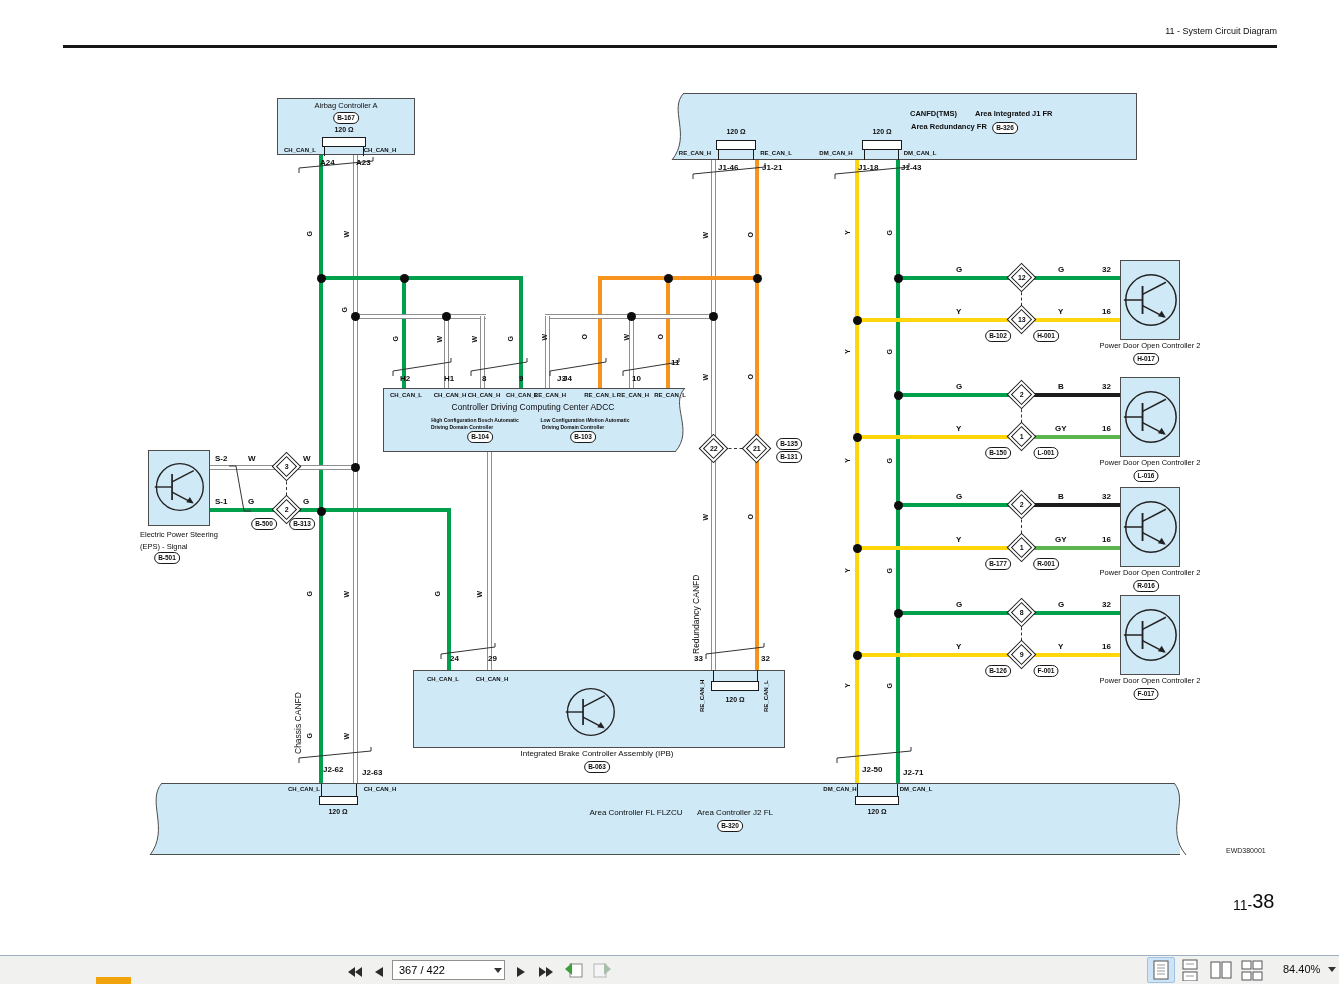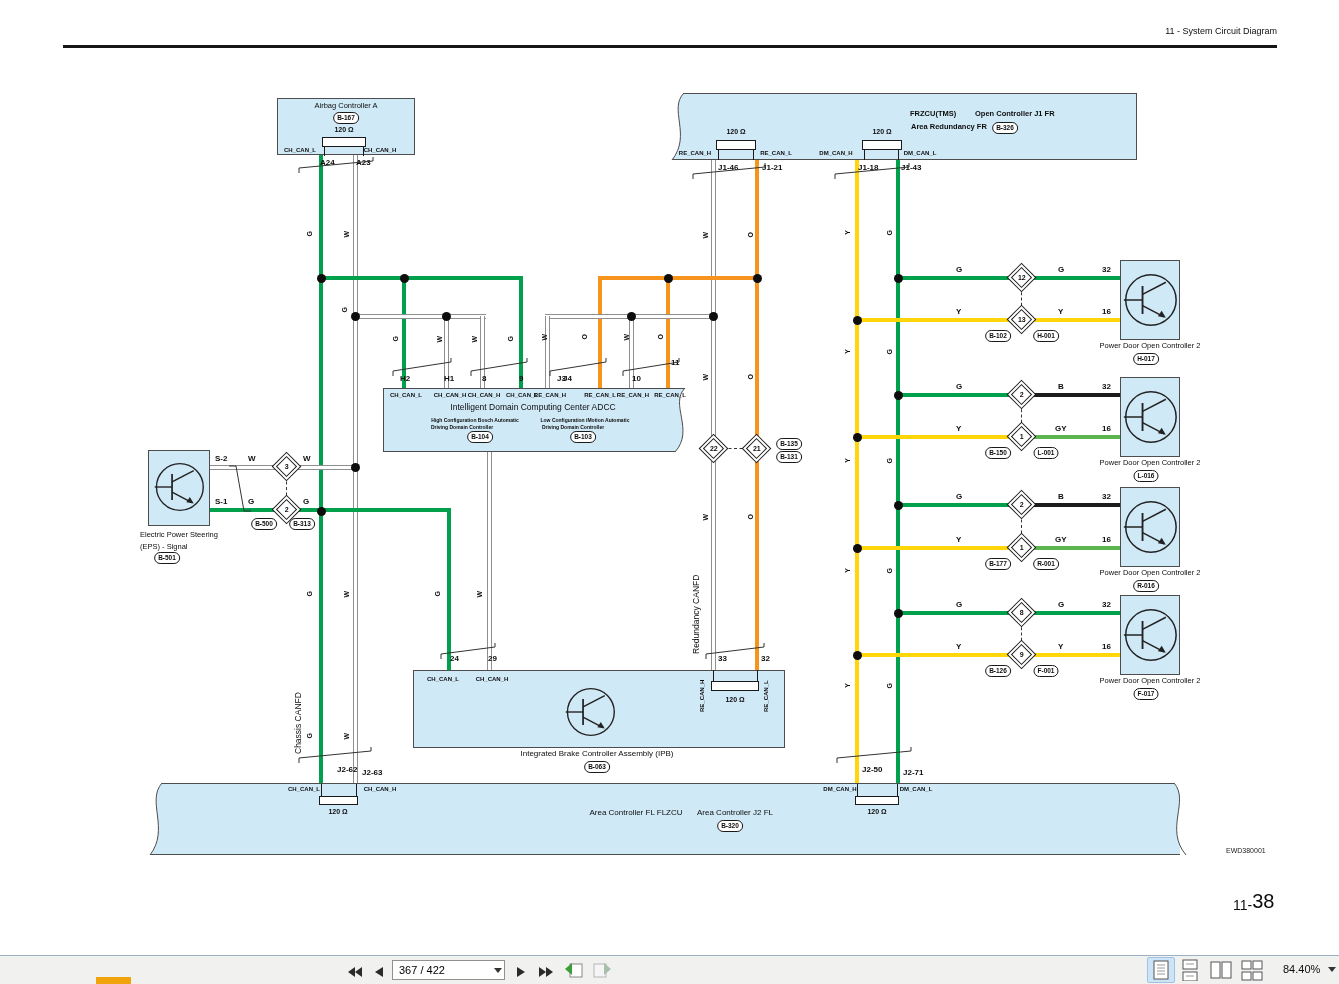--- a/index.html
+++ b/index.html
@@ -282,22 +282,22 @@
     <polyline points="1,5 8,5 16,50 23,50" fill="none" stroke="#333"></polyline>
   </svg>
 
 <div class="lbl t75 reg ctr z4" style="left:346px;top:102px">Airbag Controller A</div>
 <div class="oval z4" style="left:346px;top:112px">B-167</div>
 <div class="lbl t6 ctr z4" style="left:300px;top:147px">CH_CAN_L</div>
 <div class="lbl t6 ctr z4" style="left:380px;top:147px">CH_CAN_H</div>
 <div class="lbl" style="left:320px;top:159px">A24</div>
 <div class="lbl" style="left:356px;top:159px">A23</div>
 
-<div class="lbl t75 z4" style="left:910px;top:110px">FRZCU(TMS)</div>
-<div class="lbl t75 z4" style="left:975px;top:110px">Open Controller J1 FR</div>
+<div class="lbl t75 z4" style="left:910px;top:110px">CANFD(TMS)</div>
+<div class="lbl t75 z4" style="left:975px;top:110px">Area Integrated J1 FR</div>
 <div class="lbl t75 z4" style="left:911px;top:123px">Area Redundancy FR</div>
 <div class="oval z4" style="left:1005px;top:122px">B-326</div>
 <div class="lbl t6 ctr z4" style="left:695px;top:150px">RE_CAN_H</div>
 <div class="lbl t6 ctr z4" style="left:776px;top:150px">RE_CAN_L</div>
 <div class="lbl t6 ctr z4" style="left:836px;top:150px">DM_CAN_H</div>
 <div class="lbl t6 ctr z4" style="left:920px;top:150px">DM_CAN_L</div>
 <div class="lbl" style="left:718px;top:164px">J1-46</div>
 <div class="lbl" style="left:762px;top:164px">J1-21</div>
 <div class="lbl" style="left:858px;top:164px">J1-18</div>
 <div class="lbl" style="left:901px;top:164px">J1-43</div>
@@ -311,21 +311,21 @@
 <div class="lbl" style="left:632px;top:375px">10</div>
 <div class="lbl" style="left:671px;top:359px">11</div>
 <div class="lbl t6 ctr z4" style="left:406px;top:392px">CH_CAN_L</div>
 <div class="lbl t6 ctr z4" style="left:450px;top:392px">CH_CAN_H</div>
 <div class="lbl t6 ctr z4" style="left:484px;top:392px">CH_CAN_H</div>
 <div class="lbl t6 ctr z4" style="left:522px;top:392px">CH_CAN_L</div>
 <div class="lbl t6 ctr z4" style="left:550px;top:392px">RE_CAN_H</div>
 <div class="lbl t6 ctr z4" style="left:600px;top:392px">RE_CAN_L</div>
 <div class="lbl t6 ctr z4" style="left:633px;top:392px">RE_CAN_H</div>
 <div class="lbl t6 ctr z4" style="left:670px;top:392px">RE_CAN_L</div>
-<div class="lbl t85 reg ctr z4" style="left:533px;top:403px">Intelligent Domain Computing Center  ADCC</div>
+<div class="lbl t85 reg ctr z4" style="left:533px;top:403px">Controller Driving Computing Center  ADCC</div>
 <div class="lbl t5 ctr z4" style="left:475px;top:418px">High Configuration Bosch Automatic</div>
 <div class="lbl t5 ctr z4" style="left:462px;top:425px">Driving Domain Controller</div>
 <div class="oval z4" style="left:480px;top:431px">B-104</div>
 <div class="lbl t5 ctr z4" style="left:585px;top:418px">Low Configuration iMotion Automatic</div>
 <div class="lbl t5 ctr z4" style="left:573px;top:425px">Driving Domain Controller</div>
 <div class="oval z4" style="left:583px;top:431px">B-103</div>
 
 <div class="lbl" style="left:215px;top:455px">S-2</div>
 <div class="lbl" style="left:215px;top:498px">S-1</div>
 <div class="lbl" style="left:248px;top:455px">W</div>
@@ -336,30 +336,30 @@
 <div class="oval z4" style="left:302px;top:518px">B-313</div>
 <div class="lbl t75 reg" style="left:140px;top:531px">Electric Power Steering</div>
 <div class="lbl t75 reg" style="left:140px;top:543px">(EPS) - Signal</div>
 <div class="oval" style="left:167px;top:552px">B-501</div>
 
 <div class="oval" style="left:789px;top:438px">B-135</div>
 <div class="oval" style="left:789px;top:451px">B-131</div>
 
 <div class="lbl" style="left:450px;top:655px">24</div>
 <div class="lbl" style="left:488px;top:655px">29</div>
-<div class="lbl" style="left:718px;top:655px">33</div>
+<div class="lbl" style="left:694px;top:655px">33</div>
 <div class="lbl" style="left:761px;top:655px">32</div>
 <div class="lbl t6 ctr z4" style="left:443px;top:676px">CH_CAN_L</div>
 <div class="lbl t6 ctr z4" style="left:492px;top:676px">CH_CAN_H</div>
 <div class="vtext t6 z4" style="left:699px;top:678px;height:34px;font-weight:700">RE_CAN_H</div>
 <div class="vtext t6 z4" style="left:763px;top:678px;height:34px;font-weight:700">RE_CAN_L</div>
 <div class="lbl t8 reg ctr" style="left:597px;top:750px">Integrated Brake Controller Assembly (IPB)</div>
 <div class="oval" style="left:597px;top:761px">B-063</div>
 
-<div class="lbl" style="left:337px;top:766px">J2-62</div>
+<div class="lbl" style="left:323px;top:766px">J2-62</div>
 <div class="lbl" style="left:362px;top:769px">J2-63</div>
 <div class="lbl" style="left:862px;top:766px">J2-50</div>
 <div class="lbl" style="left:903px;top:769px">J2-71</div>
 <div class="lbl t6 ctr z4" style="left:304px;top:786px">CH_CAN_L</div>
 <div class="lbl t6 ctr z4" style="left:380px;top:786px">CH_CAN_H</div>
 <div class="lbl t6 ctr z4" style="left:840px;top:786px">DM_CAN_H</div>
 <div class="lbl t6 ctr z4" style="left:916px;top:786px">DM_CAN_L</div>
 <div class="lbl t8 reg ctr z4" style="left:636px;top:809px">Area Controller FL  FLZCU</div>
 <div class="lbl t8 reg ctr z4" style="left:735px;top:809px">Area Controller J2 FL</div>
 <div class="oval z4" style="left:730px;top:820px">B-320</div>

